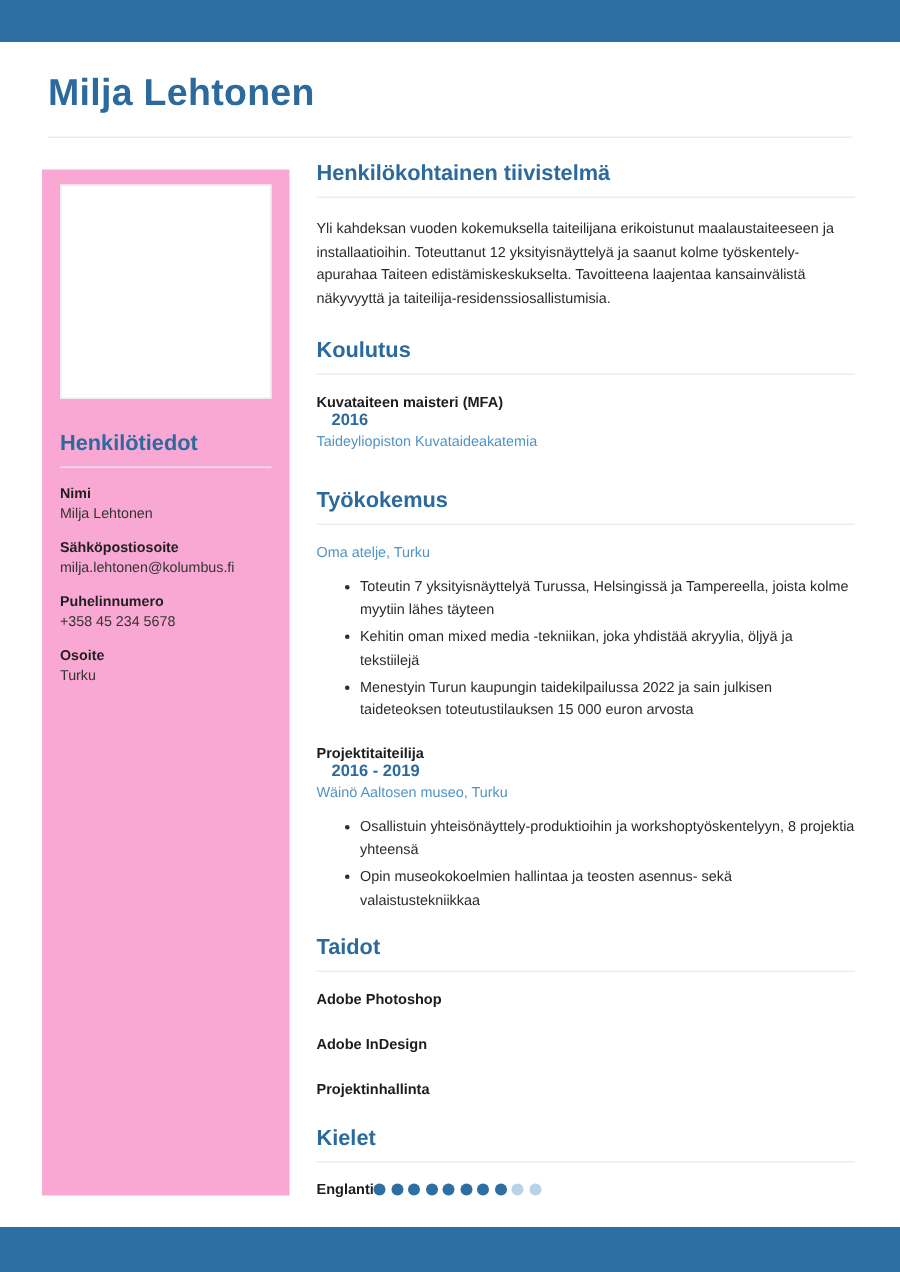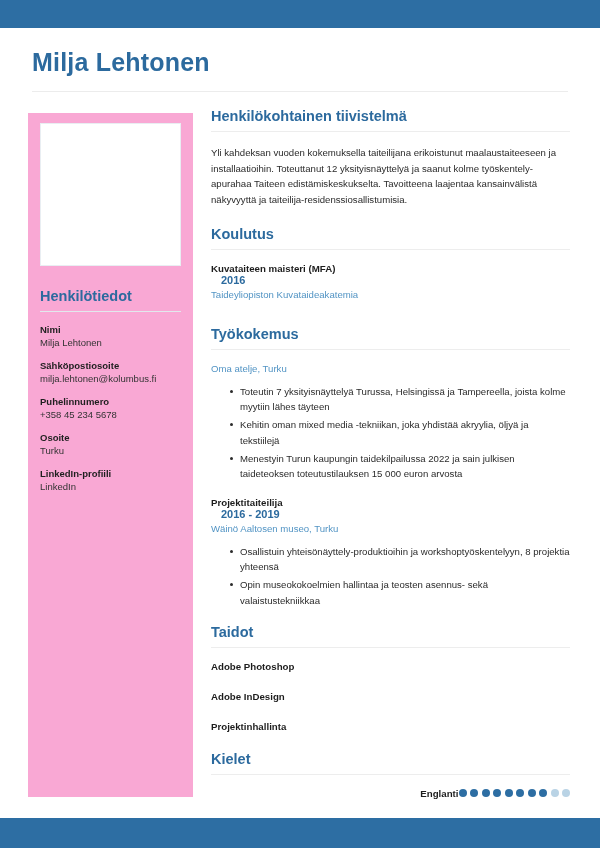--- a/index.html
+++ b/index.html
@@ -169,21 +169,21 @@
     background: #2b2b2b;
   }
   .skill-item {
     font-size: 9.7px;
     font-weight: bold;
     color: #1d1d1d;
     margin-bottom: 19px;
   }
   .lang-row {
     display: flex;
-    justify-content: flex-end;
+    justify-content: flex-start;
     align-items: center;
   }
   .lang-name {
     font-size: 9.7px;
     font-weight: bold;
     color: #1d1d1d;
   }
   .dots { display: flex; gap: 3.5px; }
   .dot {
     width: 8px;
@@ -219,24 +219,20 @@
           <div class="contact-label">Sähköpostiosoite</div>
           <div class="contact-value">milja.lehtonen@kolumbus.fi</div>
         </div>
         <div class="contact-item">
           <div class="contact-label">Puhelinnumero</div>
           <div class="contact-value">+358 45 234 5678</div>
         </div>
         <div class="contact-item">
           <div class="contact-label">Osoite</div>
           <div class="contact-value">Turku</div>
-        </div>
-        <div class="contact-item">
-          <div class="contact-label">LinkedIn-profiili</div>
-          <div class="contact-value">LinkedIn</div>
         </div>
       </div>
   </div>
 
   <div class="main">
 
     <div class="section">
       <div class="sec-heading">Henkilökohtainen tiivistelmä</div>
       <div class="sec-rule"></div>
       <p class="summary-text">Yli kahdeksan vuoden kokemuksella taiteilijana erikoistunut maalaustaiteeseen ja installaatioihin. Toteuttanut 12 yksityisnäyttelyä ja saanut kolme työskentely-apurahaa Taiteen edistämiskeskukselta. Tavoitteena laajentaa kansainvälistä näkyvyyttä ja taiteilija-residenssiosallistumisia.</p>

